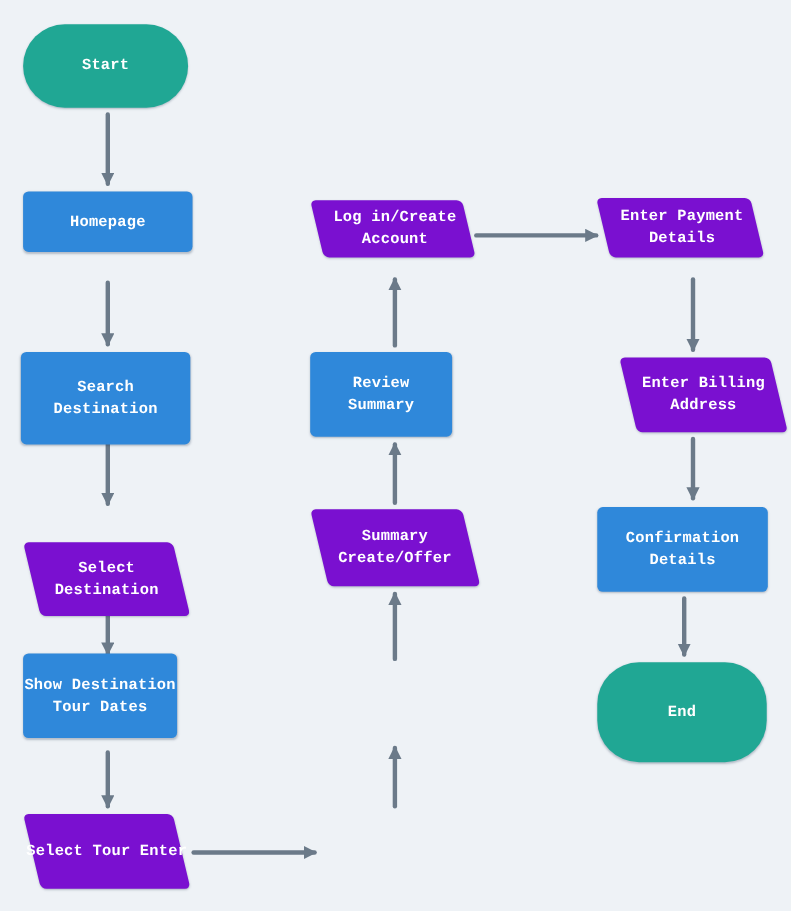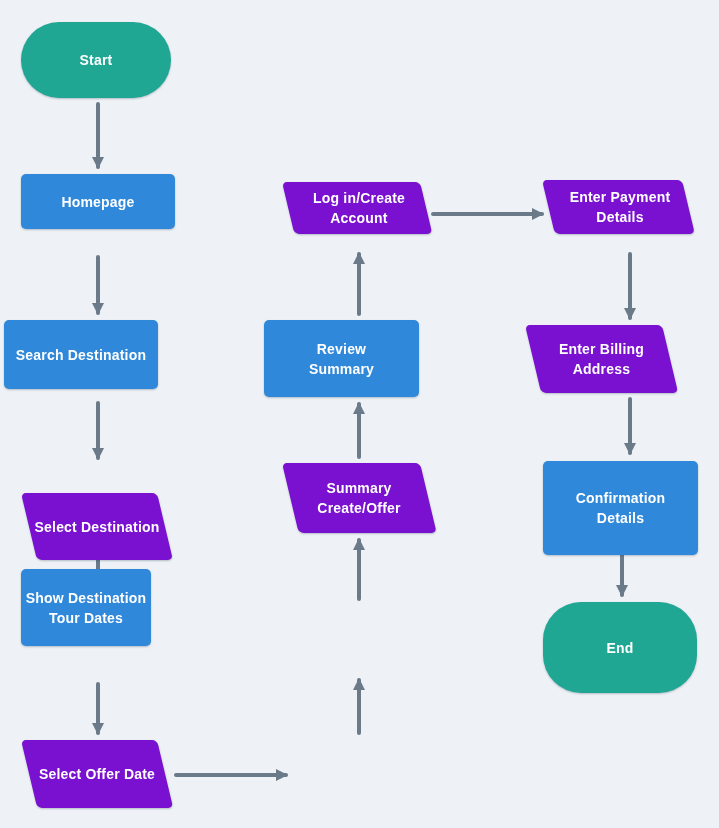--- a/index.html
+++ b/index.html
@@ -6,21 +6,21 @@
     --bg:#eef2f6;
     --process:#2f88da;
     --io:#7a10d0;
     --terminal:#20a794;
     --arrow:#6b7a89;
     --text:#ffffff;
   }
   html,body{margin:0;padding:0;background:var(--bg);}
   .canvas{
     position:relative;width:719px;height:828px;background:var(--bg);
-    font-family:Liberation Sans, sans-serif;overflow:hidden;
+    font-family:Liberation Mono, monospace;overflow:hidden;
   }
   .edges{position:absolute;left:0;top:0;z-index:1;}
   .edges line{stroke:var(--arrow);stroke-width:4;stroke-linecap:round;}
   #ah path{fill:var(--arrow);}
   .node{position:absolute;z-index:2;}
   .shape{position:absolute;inset:0;box-shadow:0 1px 2px rgba(30,50,80,.28);}
   .shape.rect{border-radius:5px;background:var(--process);}
   .shape.pill{border-radius:38px;background:var(--terminal);}
   .shape.para{
     left:0;top:0;bottom:0;right:16px;
@@ -69,58 +69,58 @@
     </div>
   </div>
 
   <div class="node" style="left:21px;top:174px;width:154px;height:55px">
     <div class="shape rect"></div>
     <div class="label">
       <span class="line">Homepage</span>
     </div>
   </div>
 
-  <div class="node" style="left:4px;top:320px;width:154px;height:69px">
+  <div class="node" style="left:19px;top:320px;width:154px;height:84px">
     <div class="shape rect"></div>
     <div class="label">
       <span class="line">Search Destination</span>
     </div>
   </div>
 
   <div class="node" style="left:21px;top:493px;width:152px;height:67px">
     <div class="shape para"></div>
     <div class="label">
       <span class="line">Select Destination</span>
     </div>
   </div>
 
-  <div class="node" style="left:21px;top:569px;width:130px;height:77px">
+  <div class="node" style="left:21px;top:594px;width:140px;height:77px">
     <div class="shape rect"></div>
     <div class="label">
       <span class="line">Show Destination</span>
       <span class="line">Tour Dates</span>
     </div>
   </div>
 
   <div class="node" style="left:21px;top:740px;width:152px;height:68px">
     <div class="shape para"></div>
     <div class="label">
-      <span class="line">Select Offer Date</span>
+      <span class="line">Select Tour Enter</span>
     </div>
   </div>
 
   <div class="node" style="left:282px;top:182px;width:154px;height:52px">
     <div class="shape para"></div>
     <div class="label">
       <span class="line">Log in/Create</span>
       <span class="line">Account</span>
     </div>
   </div>
 
-  <div class="node" style="left:264px;top:320px;width:155px;height:77px">
+  <div class="node" style="left:282px;top:320px;width:129px;height:77px">
     <div class="shape rect"></div>
     <div class="label">
       <span class="line">Review</span>
       <span class="line">Summary</span>
     </div>
   </div>
 
   <div class="node" style="left:282px;top:463px;width:154px;height:70px">
     <div class="shape para"></div>
     <div class="label">
@@ -132,29 +132,29 @@
 
 
   <div class="node" style="left:542px;top:180px;width:156px;height:54px">
     <div class="shape para"></div>
     <div class="label">
       <span class="line">Enter Payment</span>
       <span class="line">Details</span>
     </div>
   </div>
 
-  <div class="node" style="left:525px;top:325px;width:153px;height:68px">
+  <div class="node" style="left:563px;top:325px;width:153px;height:68px">
     <div class="shape para"></div>
     <div class="label">
       <span class="line">Enter Billing</span>
       <span class="line">Address</span>
     </div>
   </div>
 
-  <div class="node" style="left:543px;top:461px;width:155px;height:94px">
+  <div class="node" style="left:543px;top:461px;width:155px;height:77px">
     <div class="shape rect"></div>
     <div class="label">
       <span class="line">Confirmation</span>
       <span class="line">Details</span>
     </div>
   </div>
 
   <div class="node" style="left:543px;top:602px;width:154px;height:91px">
     <div class="shape pill"></div>
     <div class="label">

